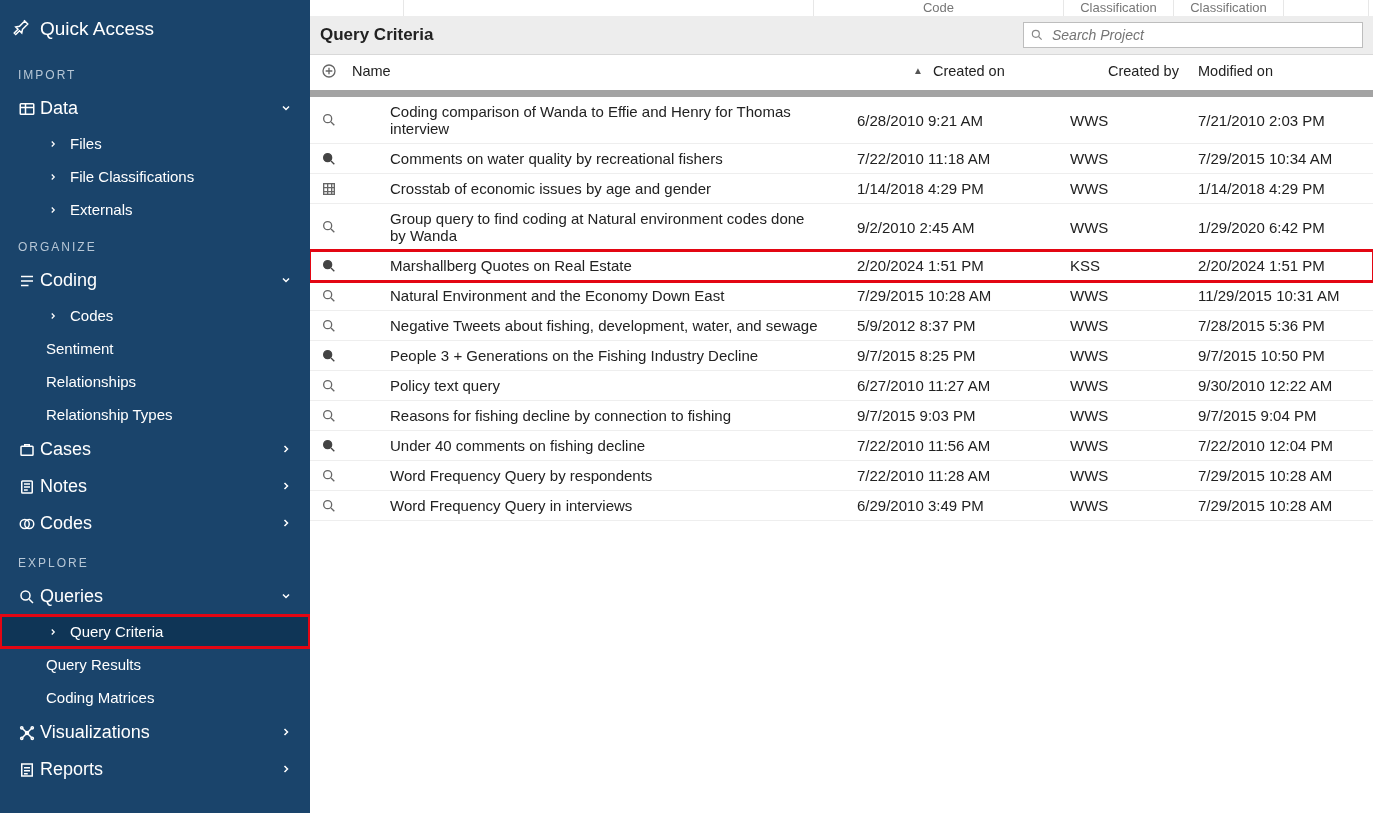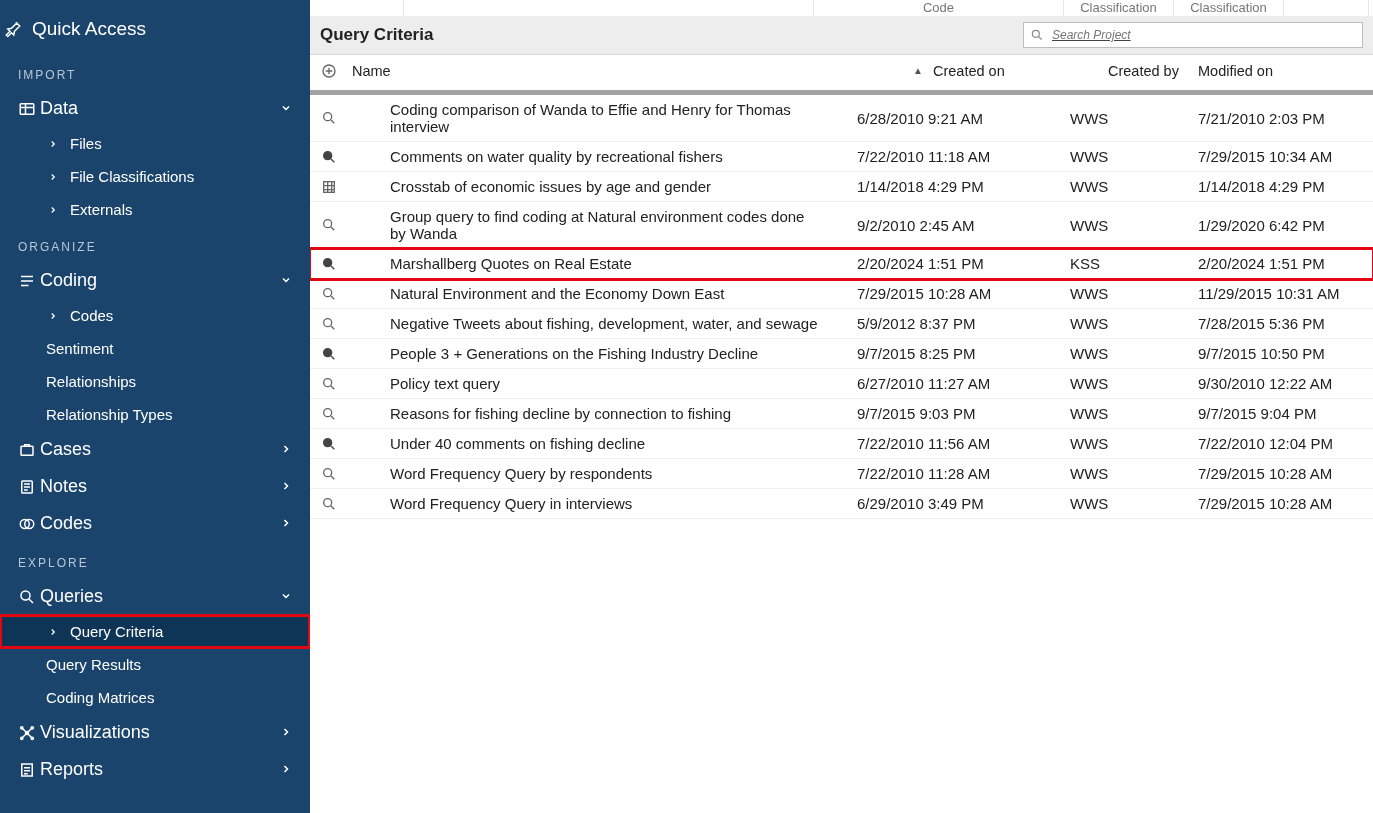--- a/index.html
+++ b/index.html
@@ -14,22 +14,22 @@
 }
 .sidebar {
   width: 310px;
   background: #1a446b;
   color: #fff;
   padding-top: 8px;
   overflow-y: auto;
 }
 .sidebar .pin-row {
   display: flex;
-  align-items: center;
-  padding: 10px 18px 14px 4px;
+  align-items: flex-start;
+  padding: 10px 18px 14px 12px;
   font-size: 19px;
   font-weight: 400;
 }
 .sidebar .pin-row svg { margin-right: 10px; }
 .sidebar .section-label {
   padding: 14px 18px 8px 18px;
   letter-spacing: 2px;
   font-size: 12px;
   color: #b7c7d6;
   font-weight: 500;
@@ -106,26 +106,25 @@
   font-style: italic;
   color: #888;
 }
 .search-box svg { margin-right: 8px; }
 .search-box input {
   border: none;
   outline: none;
   flex: 1;
   font-style: italic;
   color: #444;
-  font-size: 12px;
-  text-decoration: underline;
+  font-size: 14px;
 }
 .col-headers {
   display: flex;
-  border-bottom: 5px solid #a3a3a3;
+  border-bottom: 7px solid #a3a3a3;
   padding: 8px 0;
   font-size: 14.5px;
   color: #222;
   justify-content: center;
 }
 .col-headers .h-icon { width: 38px; text-align:center; }
 .col-headers .h-name { flex: 1; padding-left: 4px; position: relative; }
 .col-headers .h-name .sort-arrow { position:absolute; right: 10px; top: 2px; font-size: 10px; color:#555;}
 .col-headers .h-created { width: 175px; }
 .col-headers .h-by { width: 90px; }

